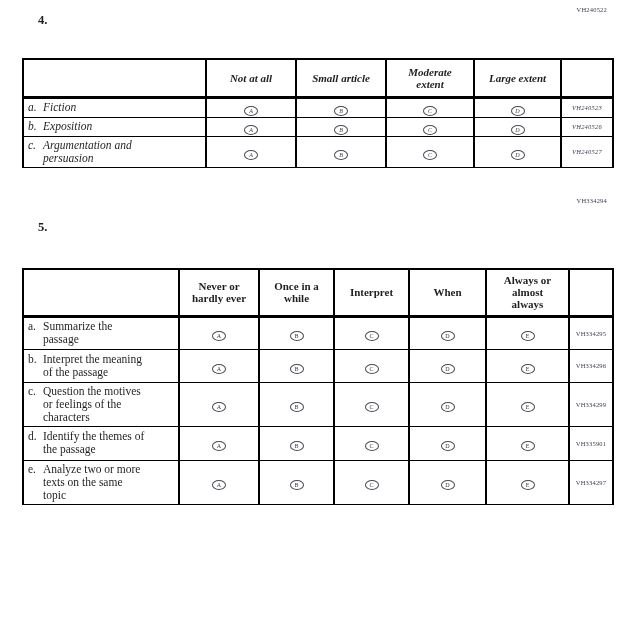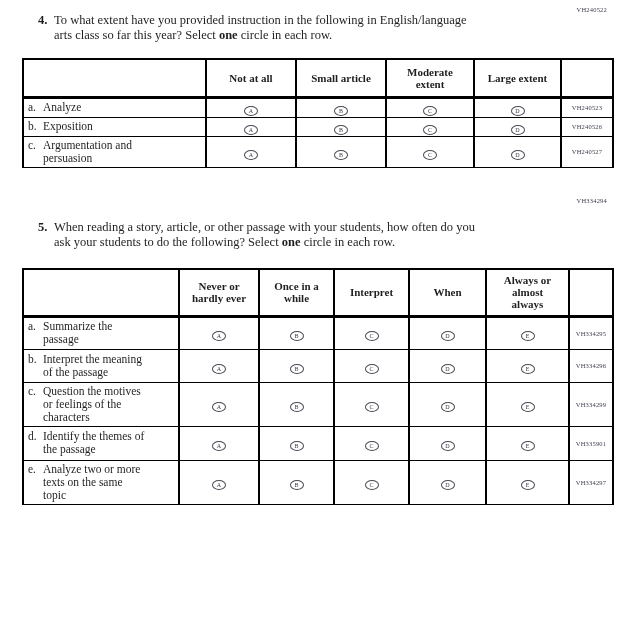--- a/index.html
+++ b/index.html
@@ -47,21 +47,21 @@
   #q5-code { top: 197px; }
 
   
   table.survey {
     position: absolute;
     left: 22px;
     border-collapse: collapse;
     table-layout: fixed;
     width: 590px;
   }
-  #table1 { top: 58px; }
+  #table1 { top: 58px; font-style: italic; }
   #table2 { top: 268px; }
 
   table.survey th, table.survey td {
     border: 2px solid #000;
     padding: 0;
   }
   table.survey th {
     border-bottom: 3px solid #000;
     font-weight: bold;
     font-size: 11px;
@@ -120,22 +120,20 @@
   #table2 tr.r2   { height: 42px; }
   #table2 tr.r3   { height: 34px; }
   #table2 tr.r4   { height: 40px; }
 </style>
 </head>
 <body>
 
 <span class="vhcode" id="q4-code">VH240522</span>
 <div class="qblock" id="q4">
   <span class="qnum">4.</span>
-  <span class="qtext"><span>To what extent have you provided instruction in the following in English/language
-arts class so far this year? Select </span><b>one</b><span> circle in each row.</span></span>
 </div>
 
 <table class="survey" id="table1">
   <colgroup>
     <col style="width:183px">
       <col style="width:90px">
       <col style="width:90px">
       <col style="width:88px">
       <col style="width:87px">
       <col style="width:52px">
@@ -147,21 +145,21 @@
     <th>Small article</th>
     <th>Moderate
 extent</th>
     <th>Large extent</th>
     <th></th>
   </tr>
   <tr class="r0">
     <td class="stem">
           <span class="stem-inner">
             <span class="ltr">a.</span>
-            <span class="lbl">Analyze</span>
+            <span class="lbl">Fiction</span>
           </span>
         </td>
     <td class="opt"><span class="oval">A</span></td>
     <td class="opt"><span class="oval">B</span></td>
     <td class="opt"><span class="oval">C</span></td>
     <td class="opt"><span class="oval">D</span></td>
     <td class="codecell">VH240523</td>
   </tr>
   <tr class="r1">
     <td class="stem">
@@ -189,22 +187,20 @@
     <td class="opt"><span class="oval">C</span></td>
     <td class="opt"><span class="oval">D</span></td>
     <td class="codecell">VH240527</td>
   </tr>
 </tbody>
   </table>
 
 <span class="vhcode" id="q5-code">VH334294</span>
 <div class="qblock" id="q5">
   <span class="qnum">5.</span>
-  <span class="qtext"><span>When reading a story, article, or other passage with your students, how often do you
-ask your students to do the following? Select </span><b>one</b><span> circle in each row.</span></span>
 </div>
 
 <table class="survey" id="table2">
   <colgroup>
     <col style="width:156px">
       <col style="width:80px">
       <col style="width:75px">
       <col style="width:75px">
       <col style="width:77px">
       <col style="width:83px">

